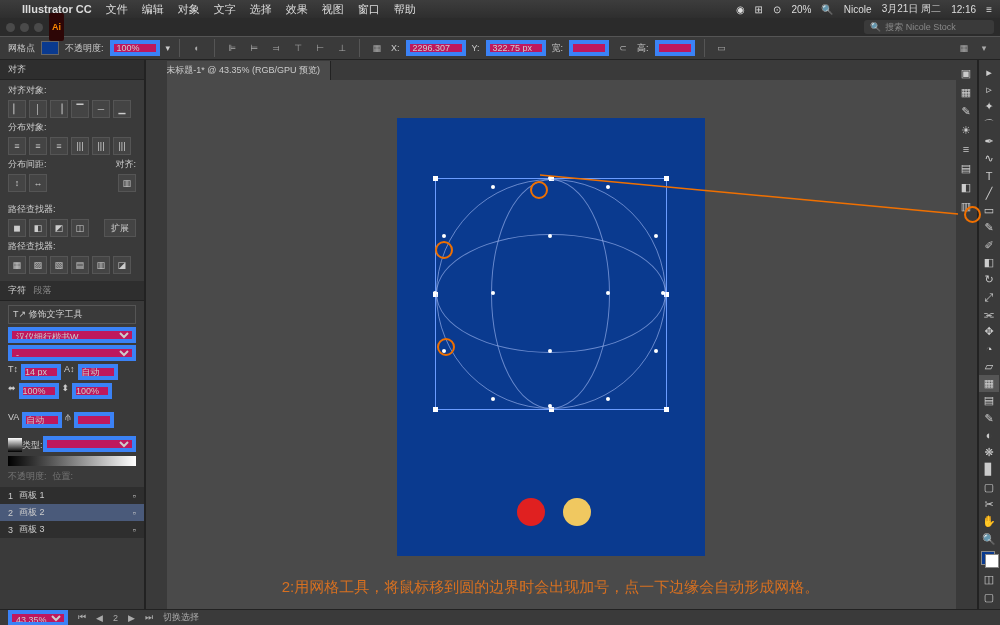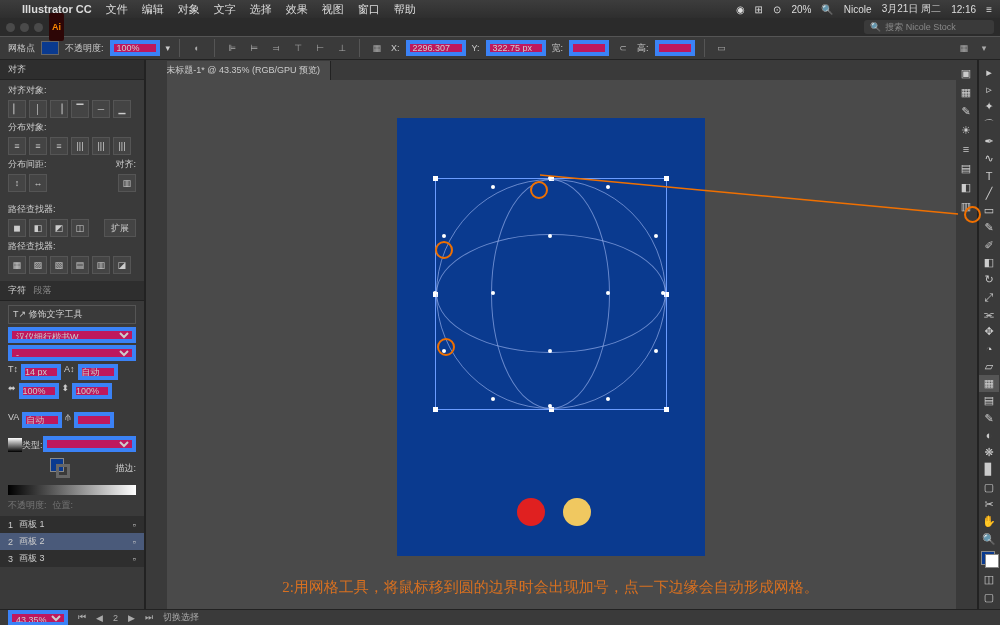--- a/index.html
+++ b/index.html
@@ -27,21 +27,21 @@
 .canvas { flex: 1; display: flex; align-items: center; justify-content: center; position: relative; }
 .artboard { width: 308px; height: 438px; background: #0a3a8f; position: relative; top: -8px; }
 .mesh-sel { position: absolute; left: 38px; top: 60px; width: 232px; height: 232px; border: 1px solid #6b9cff; }
 .mesh-sel .hp { position: absolute; width: 5px; height: 5px; background: #fff; }
 .mesh-ellipse { position: absolute; border: 1px solid rgba(180,200,255,0.55); border-radius: 50%; }
 .anchor { position: absolute; width: 4px; height: 4px; background: #fff; border-radius: 50%; }
 .circle-marker { position: absolute; width: 18px; height: 18px; border: 2px solid #f07000; border-radius: 50%; }
 .red-c { position: absolute; left: 120px; top: 380px; width: 28px; height: 28px; background: #e02020; border-radius: 50%; }
 .yel-c { position: absolute; left: 166px; top: 380px; width: 28px; height: 28px; background: #f0c860; border-radius: 50%; }
 .annotation-line { position: absolute; pointer-events: none; }
-.tutorial-text { position: absolute; bottom: 12px; left: 50%; transform: translateX(-50%); color: #d87020; font-size: 15px; white-space: nowrap; font-family: Liberation Serif, serif; }
+.tutorial-text { position: absolute; bottom: 12px; left: 50%; transform: translateX(-50%); color: #d87020; font-size: 15px; white-space: nowrap; }
 .toolpanel { width: 22px; background: #3a3a3a; display: flex; flex-direction: column; gap: 1px; padding: 4px 0; border-left: 1px solid #222; }
 .rtpanel { width: 22px; background: #3a3a3a; display: flex; flex-direction: column; gap: 1px; padding: 4px 0; border-right: 1px solid #222; }
 .tool { width: 20px; height: 18px; display: flex; align-items: center; justify-content: center; color: #ccc; cursor: pointer; font-size: 11px; }
 .tool.active { background: #555; }
 .swatch { width: 18px; height: 18px; margin: 3px auto; position: relative; }
 .swatch .fill { position: absolute; left: 0; top: 0; width: 14px; height: 14px; background: #0a3a8f; border: 1px solid #888; }
 .swatch .stroke { position: absolute; right: 0; bottom: 0; width: 14px; height: 14px; background: #fff; border: 1px solid #888; }
 .statusbar { height: 16px; background: #3a3a3a; border-top: 1px solid #222; display: flex; align-items: center; padding: 0 8px; gap: 10px; font-size: 9px; color: #aaa; }
 .artboard-list { background: #2e2e2e; }
 .ab-row { display: flex; align-items: center; padding: 2px 8px; gap: 6px; font-size: 9px; }
@@ -209,27 +209,20 @@
         <span>⫛</span>
           <input type="text" style="width: 40px;">
       </div>
     </div>
 
     <div class="panel-body">
       <div style="display:flex;align-items:flex-end">
         <div style="width:14px;height:14px;background:linear-gradient(#fff,#000)"></div>
         <span>类型:</span>
         <select style="flex:1"></select>
-      </div>
-      <div style="display:flex;gap:4px;align-items:center;margin-top:3px">
-        <div class="swatch" style="width:20px;height:20px">
-          <div class="fill"></div>
-          <div class="stroke" style="background:none;border:3px solid #666"></div>
-        </div>
-        <span>描边:</span>
       </div>
       <div class="slider-track"></div>
       <div style="display:flex;gap:6px;color:#777">
         <span>不透明度:</span>
         <span>位置:</span>
       </div>
     </div>
 
     <div class="artboard-list">
       <div class="ab-row">

